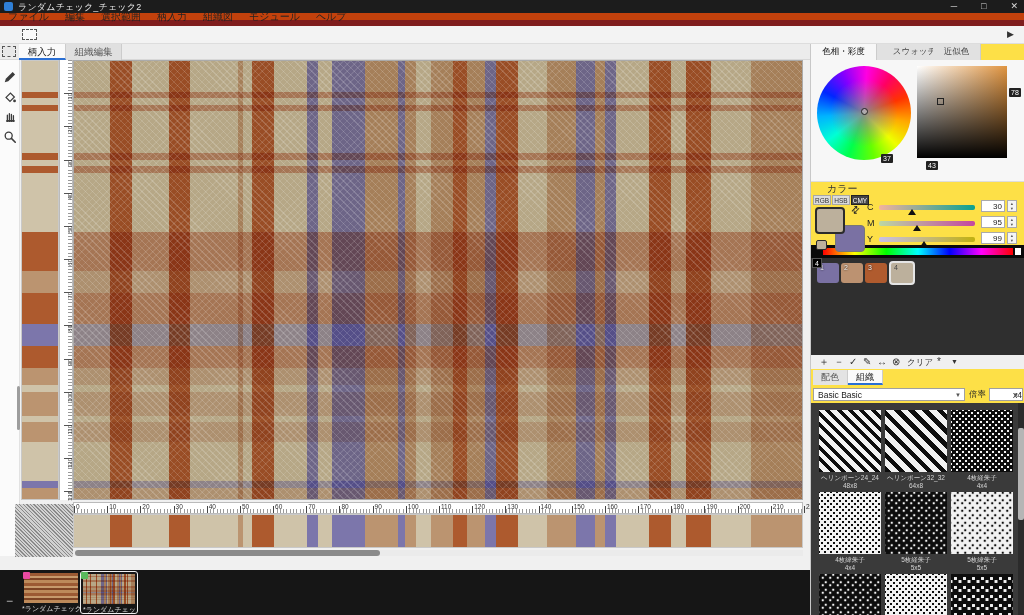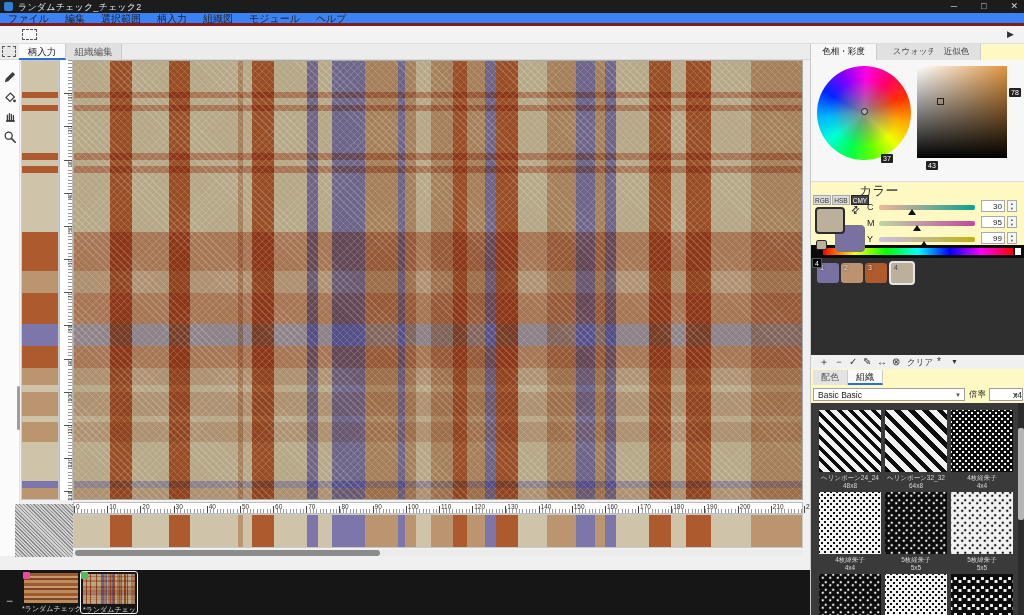--- a/index.html
+++ b/index.html
@@ -8,21 +8,21 @@
   .app { position:relative; width:1024px; height:615px; background:#f0f0f0; overflow:hidden; }
 
   
   .titlebar { position:absolute; left:0; top:0; width:1024px; height:13px; background:#1c1c1c; color:#e6e6e6; }
   .app-icon { position:absolute; left:4px; top:2px; width:9px; height:9px; background:#2f7fd6; border-radius:2px; }
   .title-text { position:absolute; left:18px; top:1px; font-size:9px; letter-spacing:.2px; }
   .win-controls { position:absolute; right:6px; top:0; height:13px; display:flex; gap:24px; align-items:center; }
   .win-btn { font-size:9px; color:#d8d8d8; line-height:13px; cursor:default; }
 
   
-  .menubar { position:absolute; left:0; top:13px; width:1024px; height:13px; background:#3b82f6; border-bottom:3px solid #7f1d1d; display:flex; align-items:center; }
+  .menubar { position:absolute; left:0; top:13px; width:1024px; height:13px; background:#c2410c; border-bottom:6px solid #7f1d1d; display:flex; align-items:center; }
   .menu-item { font-size:10px; color:#222; padding:0 8px; line-height:13px; }
 
   
   .topbar { position:absolute; left:0; top:26px; width:1024px; height:18px; background:#f3f3f3; border-bottom:1px solid #ddd; }
   .sel-icon { position:absolute; left:22px; top:3px; width:15px; height:11px; border:1px dashed #555; background:#fafafa; }
   .expand-arrow { position:absolute; right:10px; top:3px; font-size:9px; color:#333; }
 
   
   .tabrow { position:absolute; left:0; top:44px; width:810px; height:16px; background:#ececec; border-bottom:1px solid #d8d8d8; }
   .corner-sel-icon { position:absolute; left:2px; top:2px; width:14px; height:11px; border:1px dashed #555; background:#e8e8e8; }
@@ -87,36 +87,36 @@
   .strip-minus { position:absolute; left:6px; top:24px; color:#bbb; font-size:12px; }
   .thumb1 { position:absolute; left:24px; top:3px; width:54px; height:30px;
     background:repeating-linear-gradient(to bottom, #9c5a33 0 3px, #c79a6c 3px 5px, #7e4424 5px 7px, #bd8a5a 7px 10px); }
   .thumb-label { position:absolute; font-size:7px; color:#d8d8d8; white-space:nowrap; }
   .badge { position:absolute; width:7px; height:7px; border-radius:1px; }
   .thumb2-frame { position:absolute; left:80px; top:1px; width:58px; height:43px; border:1px solid #efefef; border-radius:3px; }
   .thumb2 { position:absolute; left:2px; top:2px; width:52px; height:30px; overflow:hidden; }
   .thumb2 .mini { position:absolute; inset:0; }
 
   
-  .rightpanel { position:absolute; left:810px; top:44px; width:214px; height:571px; background:#fef9c3; border-left:1px solid #c8c8c8; }
+  .rightpanel { position:absolute; left:810px; top:44px; width:214px; height:571px; background:#fde047; border-left:1px solid #c8c8c8; }
   .rtab { position:absolute; top:0; height:16px; font-size:8.5px; line-height:15px; text-align:center; color:#444; background:#e1e1e1; border-right:1px solid #ccc; }
   .rtab.active { background:#f7f7f7; color:#111; }
   .picker-zone { position:absolute; left:0; top:16px; width:214px; height:122px; background:#f7f7f7; border-bottom:1px solid #ddd; }
 
   .wheel { position:absolute; left:6px; top:22px; width:94px; height:94px; border-radius:50%;
     background:radial-gradient(circle closest-side, #8a8a8a 0%, rgba(138,138,138,0) 72%),
       conic-gradient(from 200deg, #00ff4c, #00ffd5, #00b3ff, #0026ff, #8000ff, #ff00e1, #ff0062, #ff3300, #ffaa00, #eeff00, #66ff00, #00ff4c); }
   .wheel-marker { position:absolute; left:44px; top:42px; width:7px; height:7px; border:1.5px solid #222; border-radius:50%; background:rgba(255,255,255,.3); }
   .value-badge { position:absolute; background:#222; color:#fff; font-size:7px; line-height:9px; text-align:center; border-radius:1px; padding:0 2px; }
 
   .sq-picker { position:absolute; left:106px; top:22px; width:90px; height:92px;
     background:linear-gradient(to bottom, rgba(0,0,0,0) 0%, #000 100%), linear-gradient(to right, #fff 0%, #e09440 100%); }
   .sq-marker { position:absolute; left:20px; top:32px; width:7px; height:7px; border:1.5px solid #222; background:transparent; }
 
-  .color-label { position:absolute; left:16px; top:138px; font-size:13px; color:#333;margin-left:32px; }
+  .color-label { position:absolute; left:16px; top:138px; font-size:10px; color:#333; }
   .mode-btn { position:absolute; top:151px; width:18px; height:10px; font-size:6.5px; line-height:9px; text-align:center; color:#333; background:#dcdcdc; border:1px solid #a8a8a8; }
   .mode-btn.active { background:#444; color:#fff; border-color:#222; }
   .fg-swatch { position:absolute; left:4px; top:163px; width:30px; height:27px; border:2px solid #2b2b2b; border-radius:4px; z-index:2; }
   .bg-swatch { position:absolute; left:24px; top:181px; width:30px; height:27px; border:1px solid #777; border-radius:4px; z-index:1; }
   .swap-icon { position:absolute; left:40px; top:160px; font-size:10px; color:#222; transform:rotate(-45deg); }
   .mini-swatch { position:absolute; left:5px; top:196px; width:11px; height:10px; border:1.5px solid #2b2b2b; border-radius:2px; z-index:3; }
 
   .slider-row { position:absolute; left:56px; width:156px; height:16px; }
   .slider-letter { position:absolute; left:0; top:2px; font-size:9px; color:#222; }
   .slider-track { position:absolute; left:12px; top:5px; width:96px; height:5px; border-radius:2px; }

